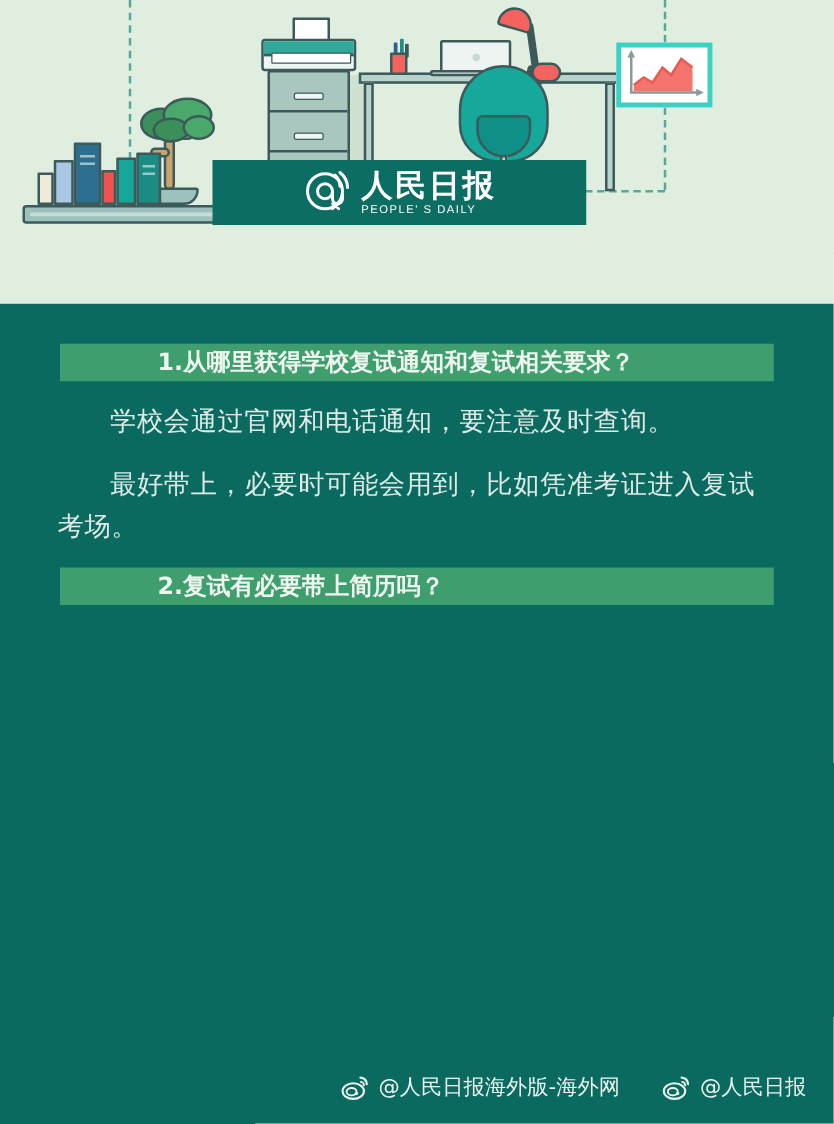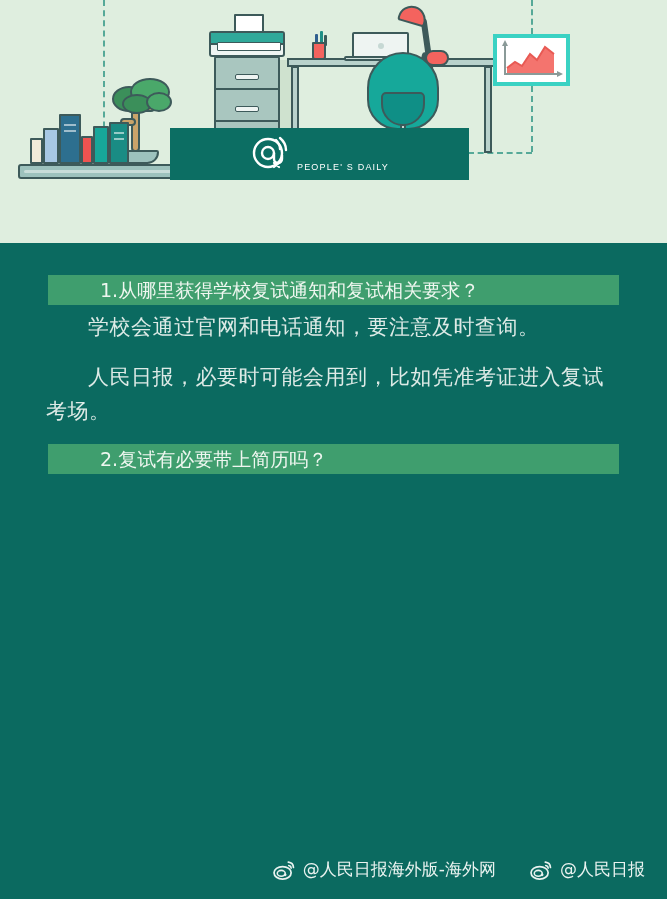--- a/index.html
+++ b/index.html
@@ -245,33 +245,33 @@
     position:absolute; left:0; top:32px; width:667px;
   }
   .qa-item { margin-bottom: 16px; }
 
   .q-bar {
     margin-left:48px;
     margin-right:48px;
     background:#3f9e6e;
     color:#eef6ef;
     font-size:19px;
-    font-weight:normal;
+    font-weight:bold;
     line-height:30px;
     height:30px;
-    padding-left:52px;
+    padding-left:78px;
     box-sizing:border-box;
     white-space:nowrap;
     overflow:hidden;
     font-family:"DejaVu Sans","Liberation Sans",sans-serif;
     letter-spacing:0px;
   }
 
   .a-text {
-    margin:5px 46px 0 46px;
+    margin:15px 46px 0 46px;
     color:#ddeae6;
     font-size:21px;
     line-height:34px;
     text-indent:42px;
     font-family:"DejaVu Sans","Liberation Sans",sans-serif;
     letter-spacing:0.5px;
   }
 
   
   .footer {
@@ -380,37 +380,38 @@
           <svg width="40" height="40" viewBox="0 0 40 40">
             <circle cx="18" cy="19" r="14" fill="none" stroke="#ffffff" stroke-width="2.4"></circle>
             <circle cx="18" cy="19" r="6" fill="none" stroke="#ffffff" stroke-width="2.4"></circle>
             <path d="M24 19 v6 a4 4 0 0 0 8 0 v-4" fill="none" stroke="#ffffff" stroke-width="2.4"></path>
             <path d="M26 6 q4 4 4 9" fill="none" stroke="#ffffff" stroke-width="2.4" stroke-linecap="round"></path>
             <path d="M30 4 q6 5 6 12" fill="none" stroke="#ffffff" stroke-width="2.4" stroke-linecap="round"></path>
             <path d="M24 29 l5 4 M29 29 l-5 4" stroke="#ffffff" stroke-width="2.2" stroke-linecap="round"></path>
           </svg>
         </div>
         <div class="logo-texts">
+          <div class="logo-cn">人民日报</div>
           <div class="logo-en">PEOPLE' S DAILY</div>
         </div>
       </div>
     </div>
 
   </div>
 
   <div class="body-area">
     <div class="qa-list">
 
       <div class="qa-item">
         <div class="q-bar">1.从哪里获得学校复试通知和复试相关要求？</div>
         <div class="a-text">学校会通过官网和电话通知，要注意及时查询。</div>
       </div>
 
       <div class="qa-item">
-        <div class="a-text">人民日报，必要时可能会用到，比如凭准考证进入复试考场。</div>
+        <div class="a-text">最好带上，必要时可能会用到，比如凭准考证进入复试考场。</div>
       </div>
 
       <div class="qa-item">
       </div>
 
       <div class="qa-item">
         <div class="q-bar">2.复试有必要带上简历吗？</div>
       </div>
 
 

